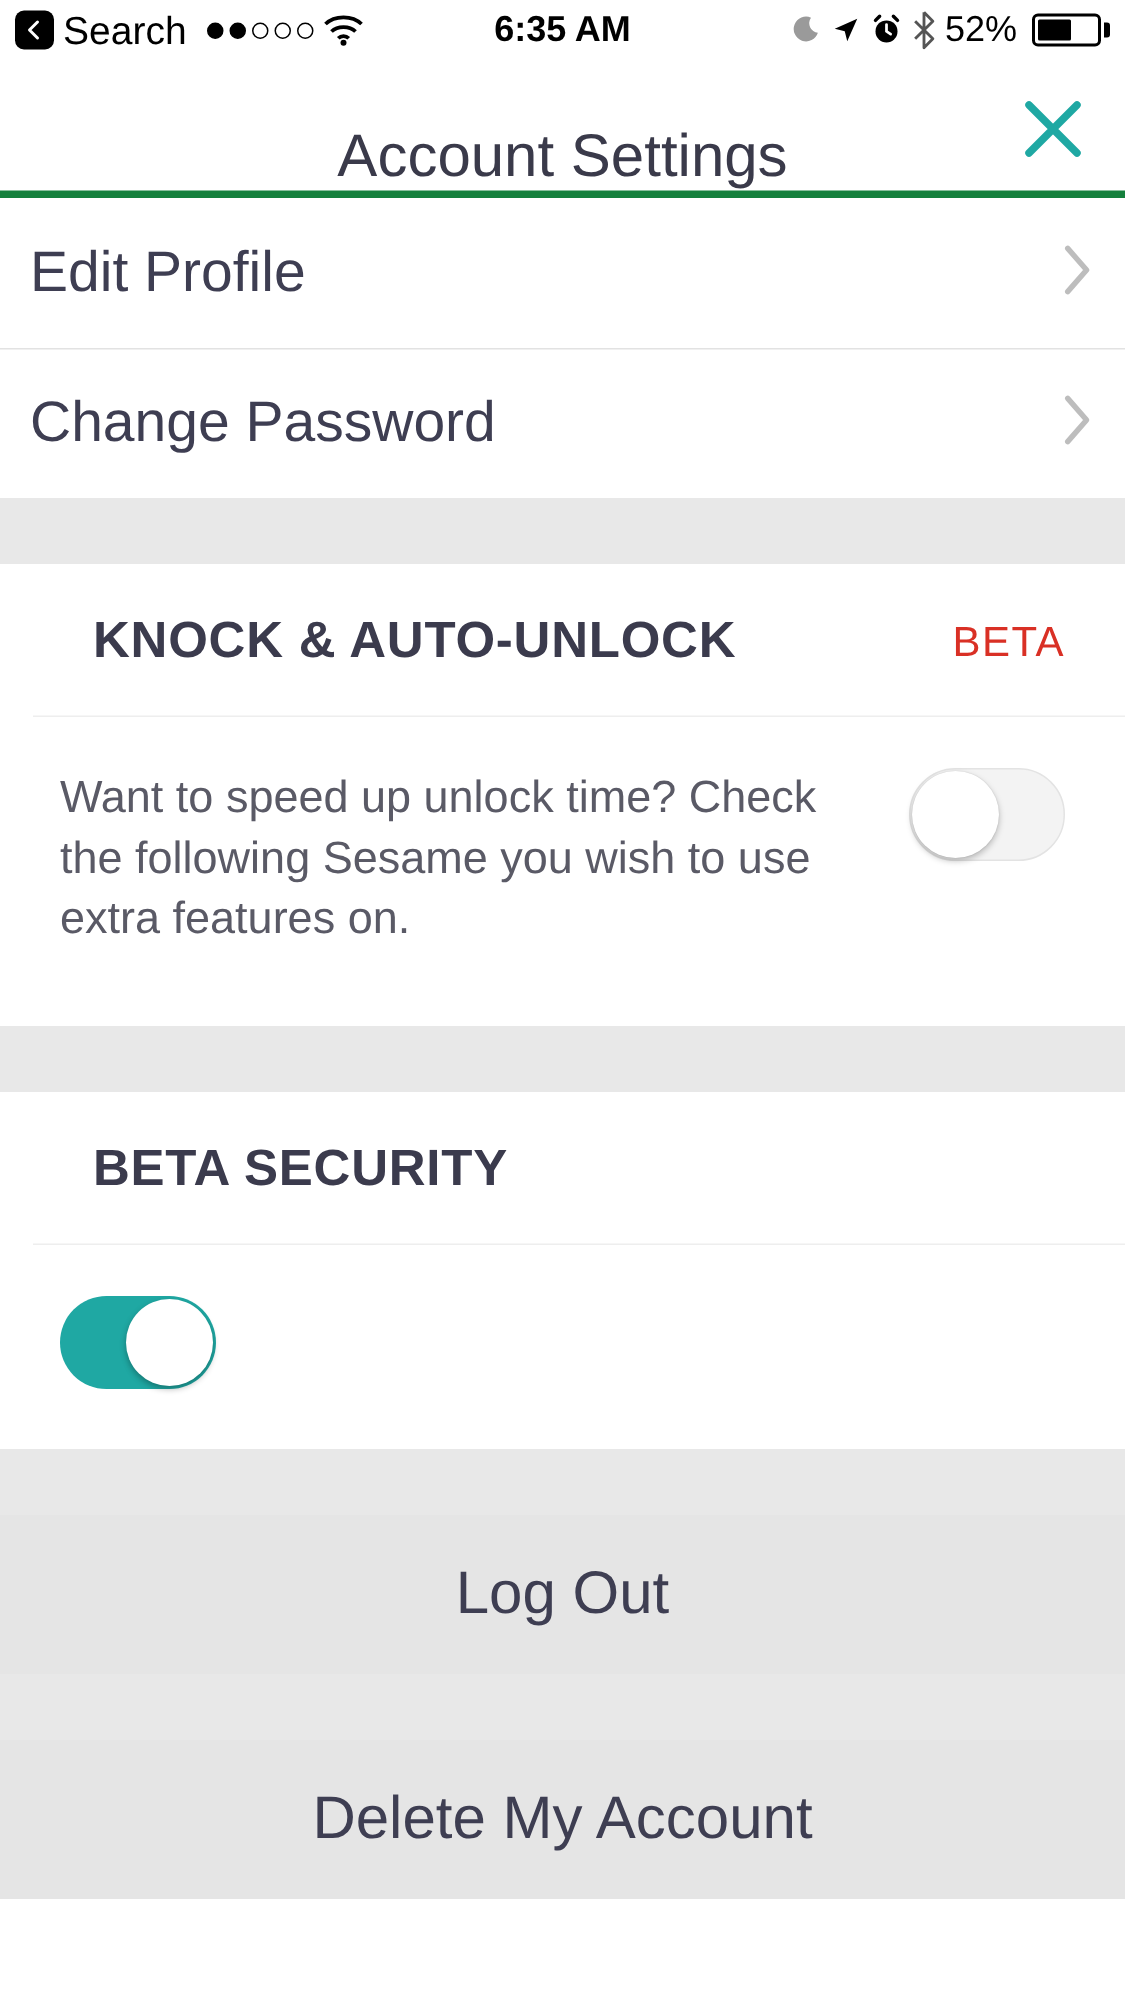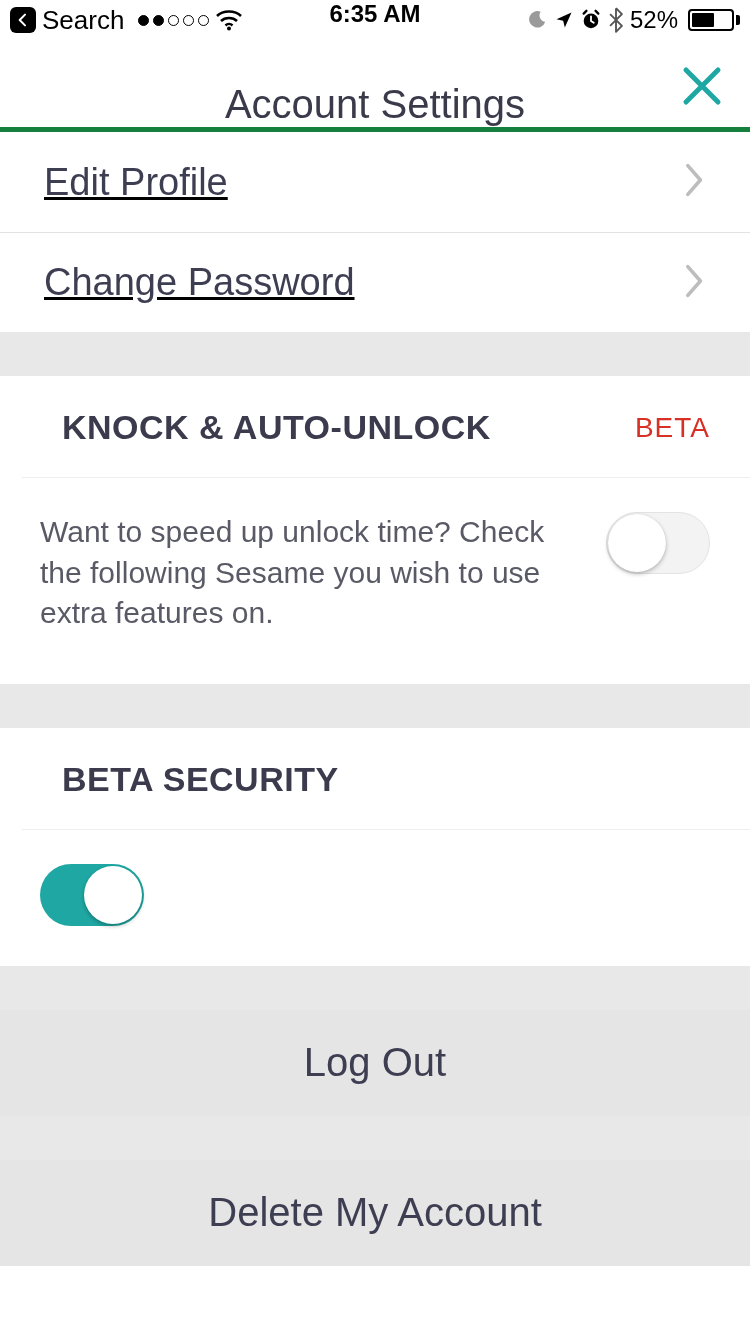--- a/index.html
+++ b/index.html
@@ -9,20 +9,21 @@
     font-family: -apple-system, "Helvetica Neue", Helvetica, Arial, sans-serif;
     background: #fff;
     color: #000;
     overflow: hidden;
   }
 
   
   .status-bar {
     height: 40px;
     display: flex;
+    align-items: center;
     justify-content: space-between;
     padding: 0 10px;
     font-size: 24px;
     font-weight: 400;
     color: #000;
   }
   .status-left { display: flex; align-items: center; gap: 6px; }
   .status-center { position: absolute; left: 0; right: 0; text-align: center; font-weight: 600; font-size: 24px; pointer-events:none;}
   .status-right { display: flex; align-items: center; gap: 6px; }
   .back-chip {
@@ -61,24 +62,23 @@
     position:absolute; right:20px; top:18px;
     width:56px; height:56px; display:flex; align-items:center; justify-content:center;
     cursor:pointer;
   }
 
   
   .section-gap { height: 44px; background:#e8e8e8; }
 
   .row {
     display:flex; align-items:center; justify-content:space-between;
-    padding: 0 44px;
+    padding: 0 20px;
     min-height: 100px;
     background:#fff;
-    text-decoration:underline;
   }
   .row + .row { border-top:1px solid #e2e2e2; }
   .row-label {
     font-size: 38px;
     color:#3e3e52;
     font-weight:400;
   }
   .chevron svg { width:22px; height:36px; }
 
   .section-header {

